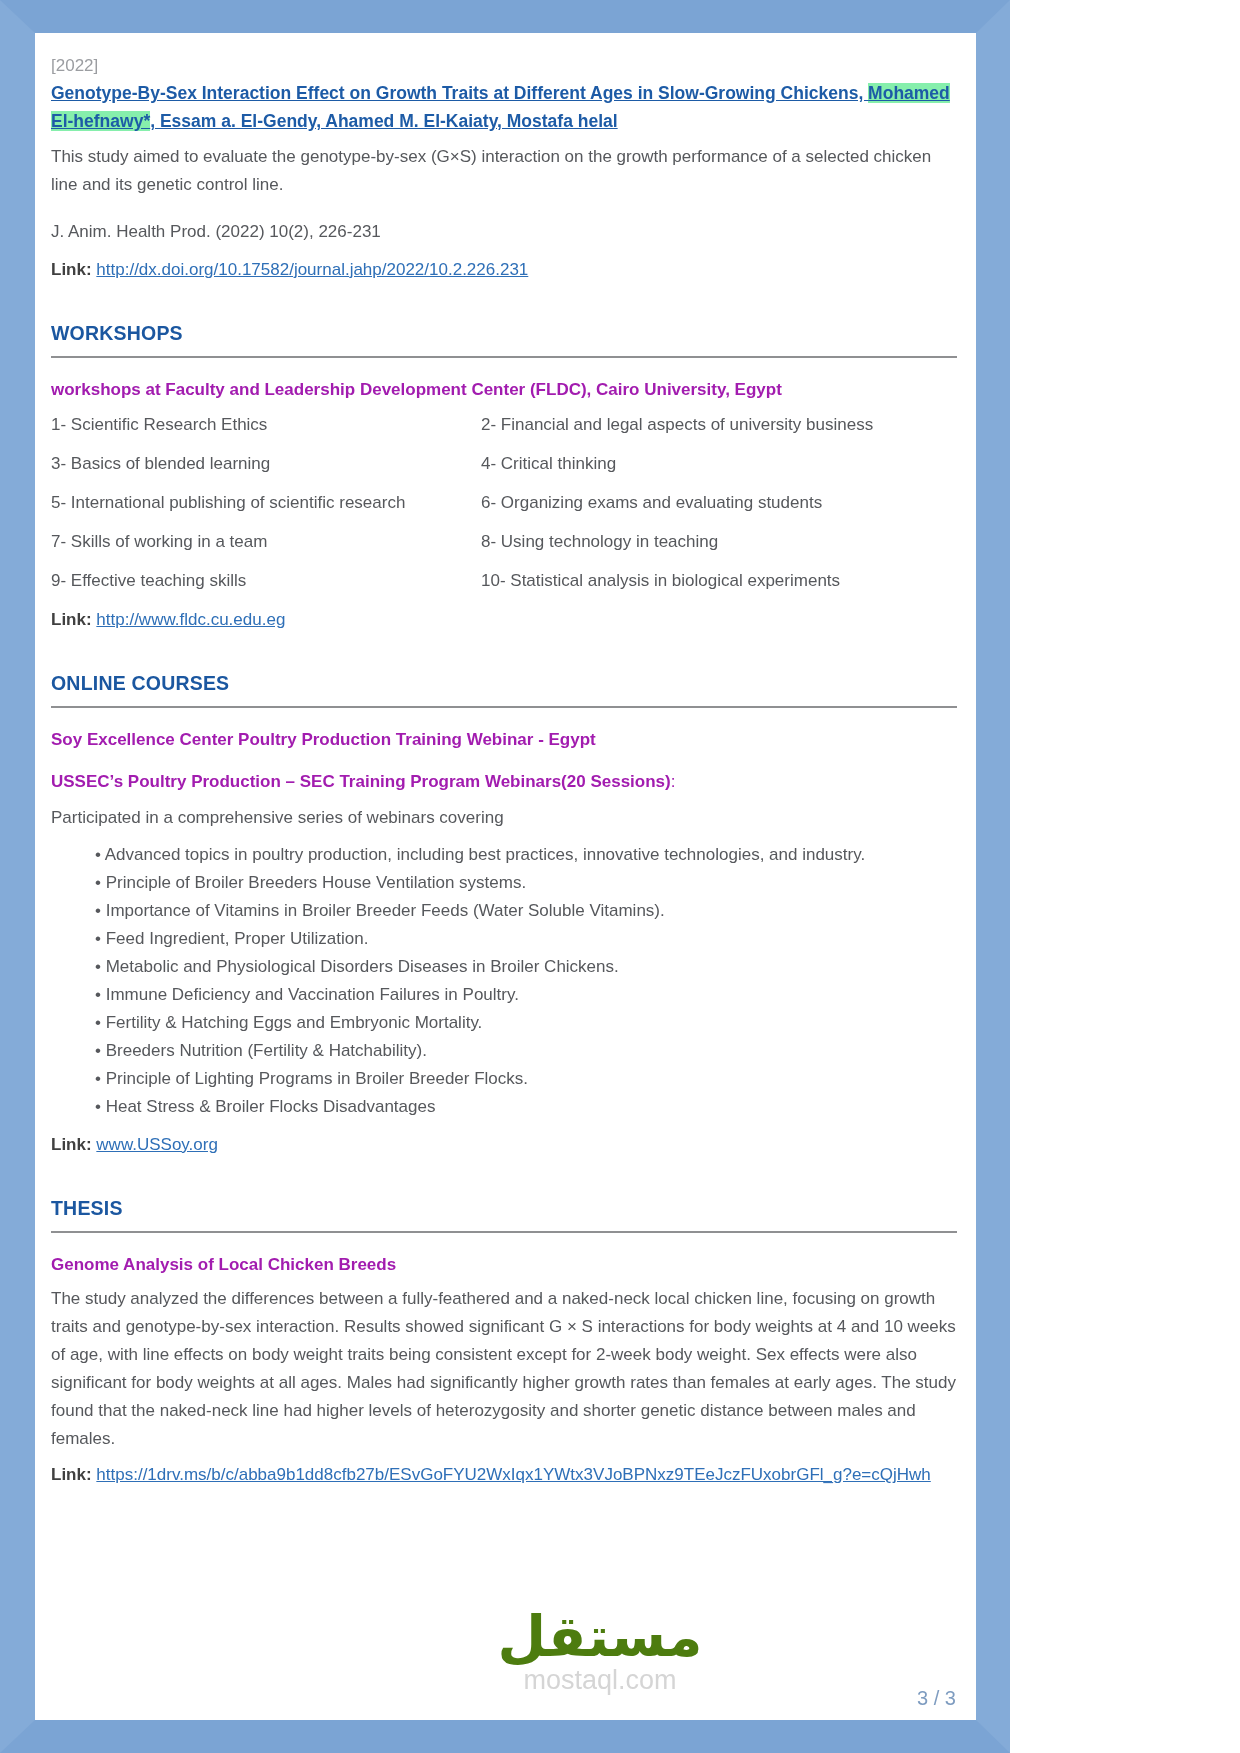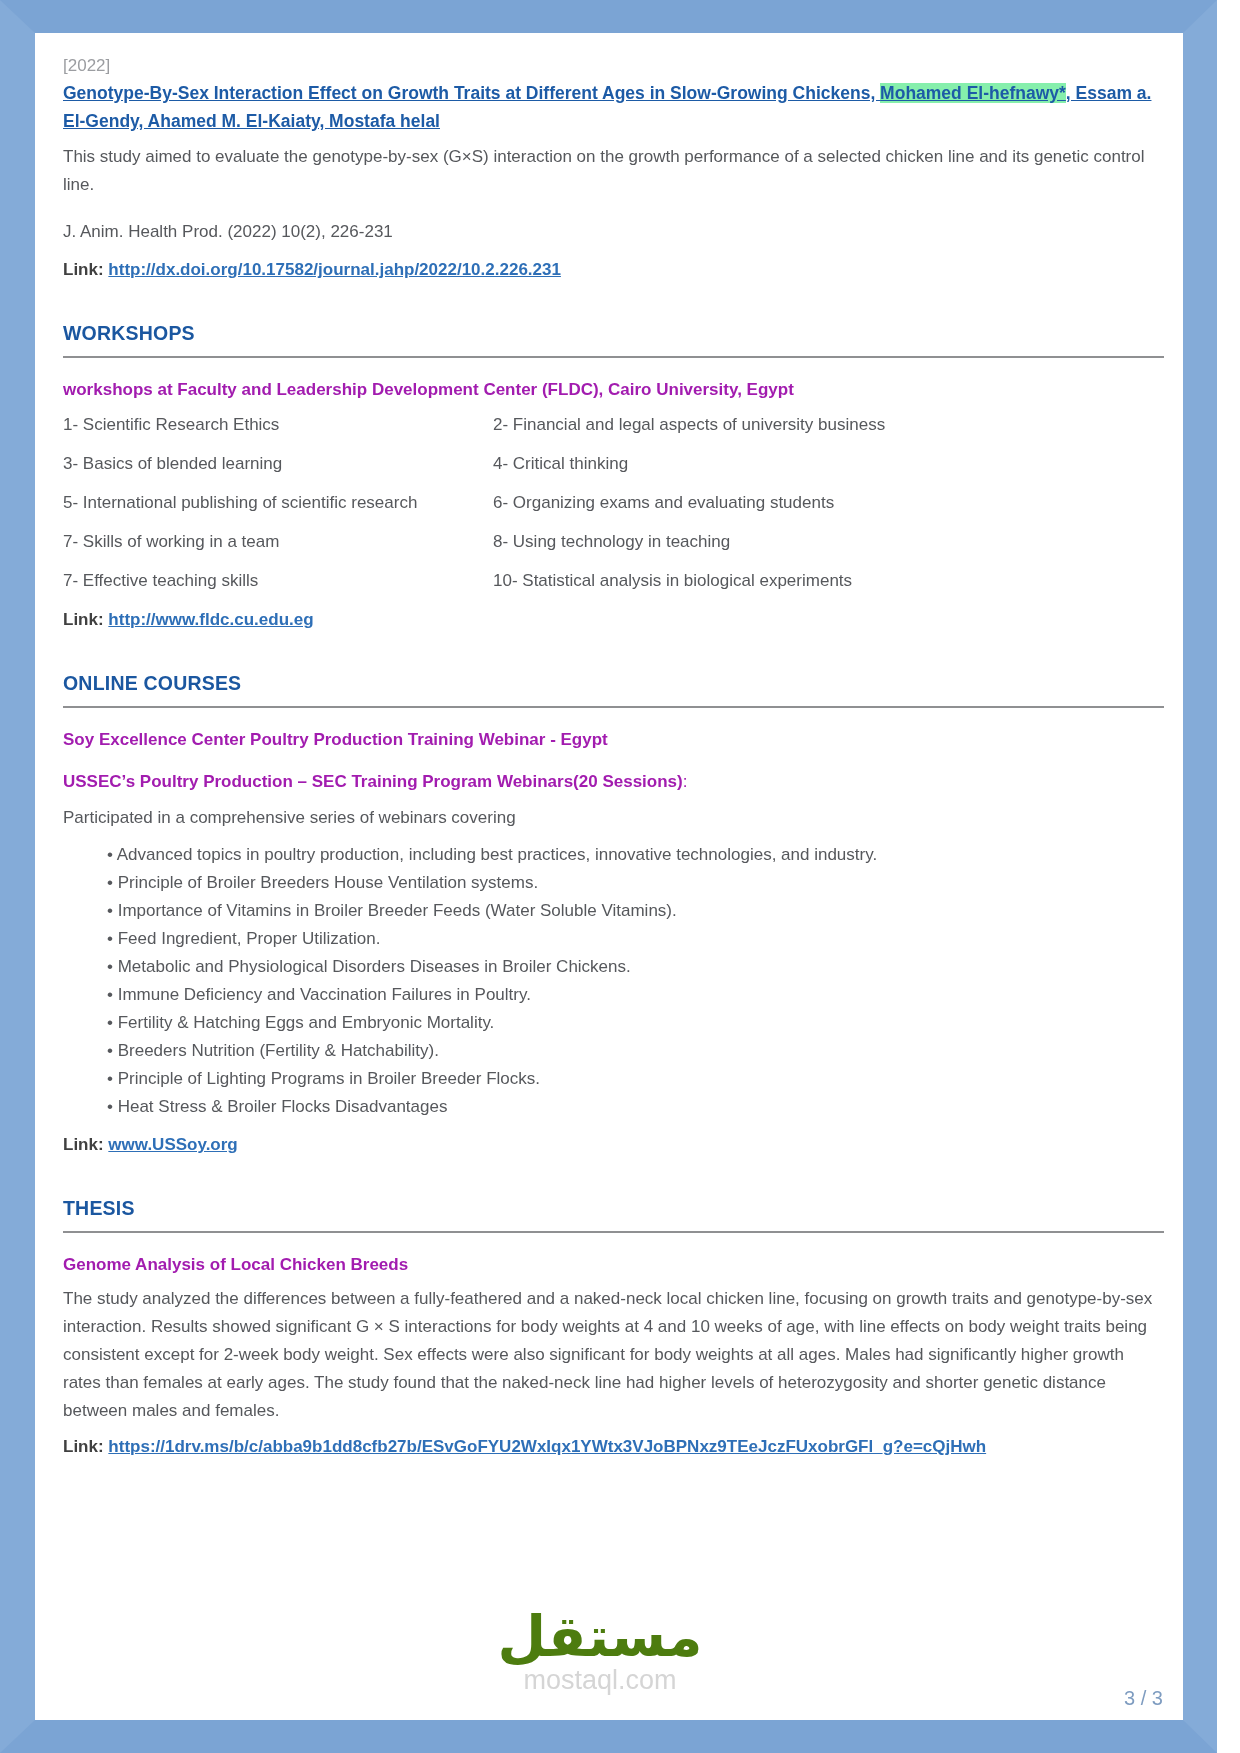--- a/index.html
+++ b/index.html
@@ -1,44 +1,43 @@
 <!DOCTYPE html>
 <html><head>
 <meta charset="utf-8">
 <style>
   html,body{margin:0;padding:0;background:#fff;}
   .page{
     position:relative;
-    width:1217px;height:1753px;
+    width:1010px;height:1753px;
     box-sizing:border-box;
     background:#fff;
     border-top:33px solid #7ba4d4;
     border-bottom:33px solid #7ba4d4;
     border-left:35px solid #84abd8;
     border-right:34px solid #84abd8;
     overflow:hidden;
     font-family:"Liberation Sans","DejaVu Sans",sans-serif;
-    padding-left:12px;
   }
   .content{
     padding:23px 19px 0 16px;
     color:#56585c;
     font-size:17px;
   }
   .year-tag{margin:0 0 3px;color:#9b9da1;}
   .pub-title{
     margin:0;font-weight:bold;font-size:17.5px;line-height:28px;
     color:#1d5ba6;text-decoration:underline;
   }
   .hl{background:#86efac;}
   .abstract{margin:8px 0 0;line-height:28px;}
   .journal{margin:23px 0 2px;}
   .linkline{margin:18px 0 0;}
   .link-label{font-weight:bold;color:#404040;}
-  a.doc-link{color:#2e6fb7;text-decoration:underline;cursor:pointer;font-weight:bold;}
+  a.doc-link{color:#2e6fb7;text-decoration:underline;cursor:pointer;}
   .section-heading{
     margin:42px 0 0;font-size:19.5px;font-weight:bold;color:#1b57a0;
     letter-spacing:.2px;
   }
   .divider{margin:11px 0 0;border:none;border-top:2px solid #8f9092;height:0;}
   .subheading{margin:22px 0 0;font-weight:bold;color:#a21caf;}
   .wgrid{
     margin-top:14px;display:grid;grid-template-columns:430px 1fr;
     row-gap:17px;line-height:22px;
   }
@@ -87,21 +86,21 @@
       </div>
         <div style="display:contents">
         <div>5- International publishing of scientific research</div>
         <div>6- Organizing exams and evaluating students</div>
       </div>
         <div style="display:contents">
         <div>7- Skills of working in a team</div>
         <div>8- Using technology in teaching</div>
       </div>
         <div style="display:contents">
-        <div>7- Effective teaching skills</div>
+        <div>9- Effective teaching skills</div>
         <div>10- Statistical analysis in biological experiments</div>
       </div>
       </div>
     <p class="linkline">
       <span class="link-label">Link:</span>
       <a class="doc-link">http://www.fldc.cu.edu.eg</a>
     </p>
 
     <h2 class="section-heading">ONLINE COURSES</h2>
     <hr class="divider">

